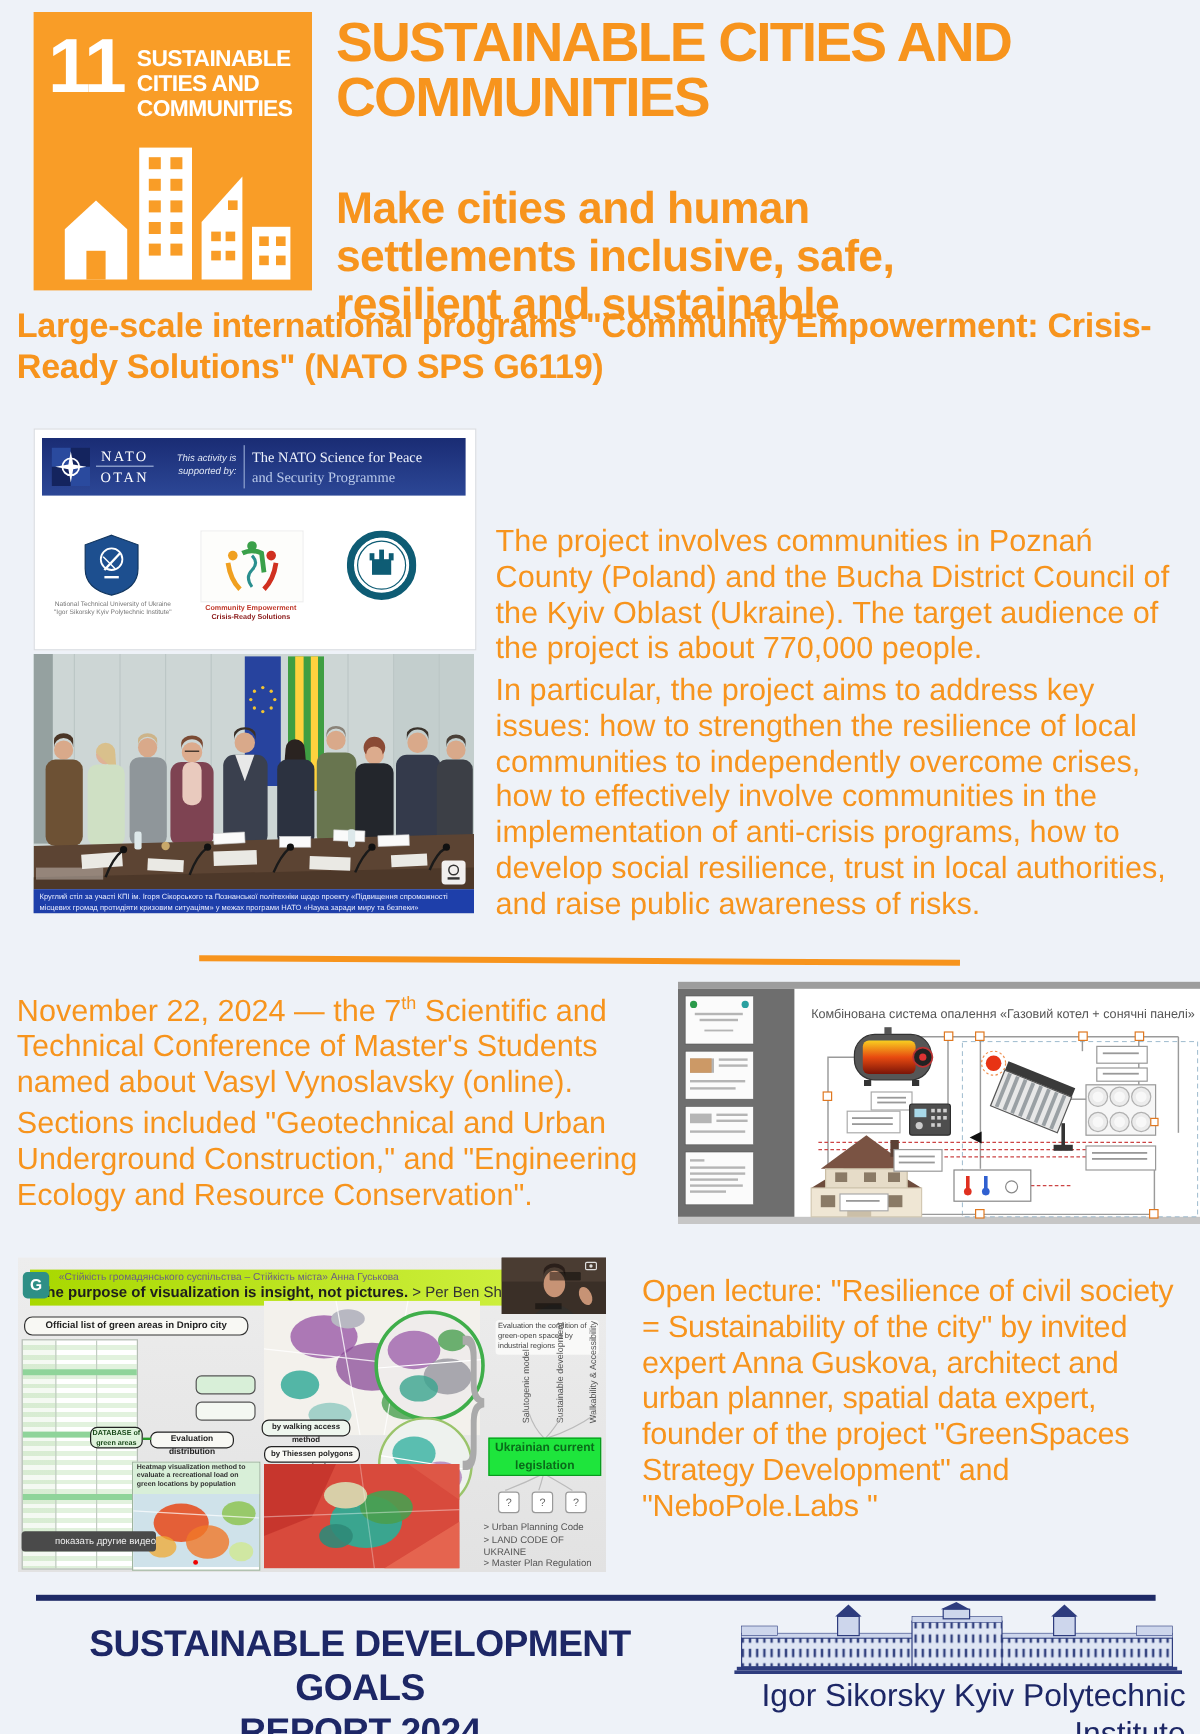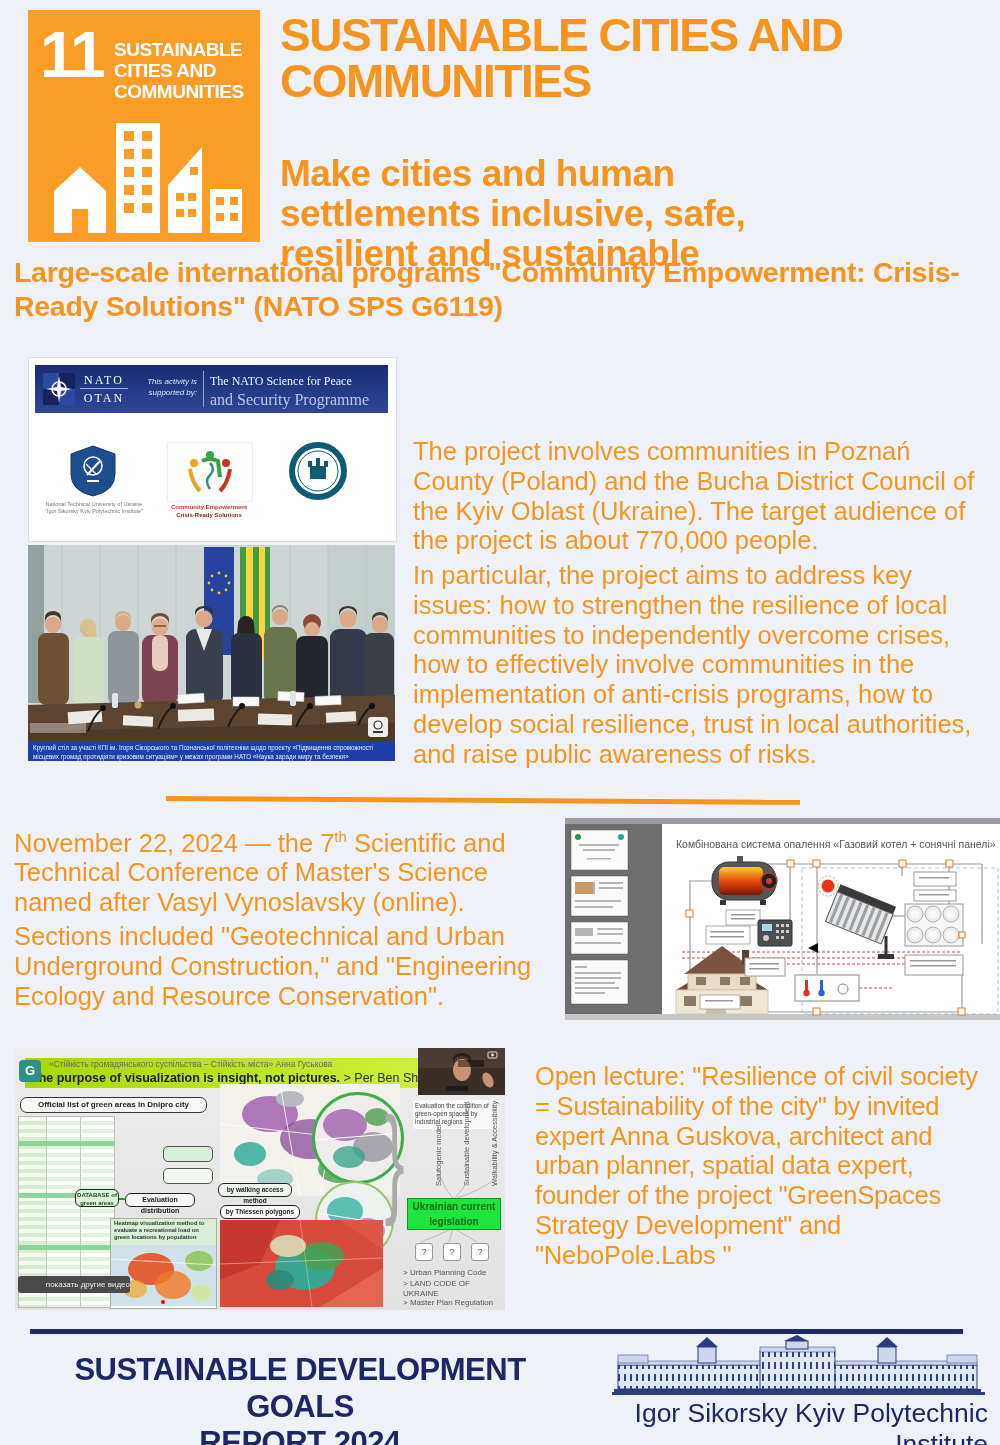--- a/index.html
+++ b/index.html
@@ -60,21 +60,21 @@
         <rect y="16" width="16" height="16" fill="#14245e"></rect>
           <rect x="16" y="16" width="16" height="16" fill="#2a4a9e"></rect>
         <circle cx="16" cy="16" r="7" fill="none" stroke="#fff" stroke-width="1.5"></circle>
         <polygon points="16,3 18,14 29,16 18,18 16,29 14,18 3,16 14,14" fill="#fff"></polygon>
       </svg>
       <div class="abs" style="left:45px;top:8px;width:48px;text-align:center;font-family:'Liberation Serif',serif;font-size:12px;color:#fff;letter-spacing:2px;border-bottom:1px solid #9fb0d8;">NATO</div>
       <div class="abs" style="left:45px;top:26px;width:48px;text-align:center;font-family:'Liberation Serif',serif;font-size:12px;color:#fff;letter-spacing:2px;">OTAN</div>
       <div class="abs" style="left:100px;top:12px;width:62px;font-size:8px;font-style:italic;color:#dfe6f5;text-align:right;line-height:1.35;">This activity is supported by:</div>
       <div class="abs" style="left:168px;top:6px;width:1px;height:36px;background:#8fa3cf;"></div>
       <div class="abs" style="left:175px;top:9px;width:175px;font-family:'Liberation Serif',serif;font-size:12px;color:#eef2fc;">The NATO Science for Peace</div>
-      <div class="abs" style="left:175px;top:26px;width:175px;font-family:'Liberation Serif',serif;font-size:16px;color:#b9c9ea;">and Security Programme</div>
+      <div class="abs" style="left:175px;top:26px;width:175px;font-family:'Liberation Serif',serif;font-size:12px;color:#b9c9ea;">and Security Programme</div>
     </div>
     <svg class="abs" style="left:40px;top:86px;" width="48" height="54" viewBox="0 0 48 54">
       <path d="M24 2 L46 10 V30 Q46 47 24 52 Q2 47 2 30 V10 Z" fill="#1d4f8f" stroke="#12365f"></path>
       <circle cx="24" cy="22" r="9" fill="none" stroke="#fff" stroke-width="1.5"></circle>
       <line x1="18" y1="31" x2="31" y2="17" stroke="#fff" stroke-width="2"></line>
       <line x1="17" y1="20" x2="27" y2="30" stroke="#fff" stroke-width="1.2"></line>
       <rect x="18" y="36" width="12" height="2" fill="#fff"></rect>
     </svg>
     <div class="abs" style="left:14px;top:143px;width:102px;font-size:5.5px;color:#777;text-align:center;line-height:1.25;">National Technical University of Ukraine "Igor Sikorsky Kyiv Polytechnic Institute"</div>
     <svg class="abs" style="left:138px;top:84px;border:1px solid #eee;" width="84" height="58" viewBox="0 0 84 58">
@@ -208,21 +208,21 @@
     <div style="position:absolute;left:0;top:196px;width:367px;height:20px;background:#1e3faa;color:#e8ecff;
                 font-size:6.3px;line-height:1.45;padding:2px 5px;box-sizing:border-box;">Круглий стіл за участі КПІ ім. Ігоря Сікорського та Познанської політехніки щодо проекту «Підвищення спроможності місцевих громад протидіяти кризовим ситуаціям» у межах програми НАТО «Наука заради миру та безпеки»</div>
   </div>
 
   <div class="abs otxt" style="left:413px;top:437px;width:578px;">The project involves communities in Poznań County (Poland) and the Bucha District Council of the Kyiv Oblast (Ukraine). The target audience of the project is about 770,000 people.</div>
   <div class="abs otxt" style="left:413px;top:561px;width:578px;">In particular, the project aims to address key issues: how to strengthen the resilience of local communities to independently overcome crises, how to effectively involve communities in the implementation of anti-crisis programs, how to develop social resilience, trust in local authorities, and raise public awareness of risks.</div>
 
   <div class="abs" style="left:166px;top:796px;width:634px;height:5px;background:#f7941d;transform:rotate(0.35deg);transform-origin:left center;"></div>
 
   <div class="abs otxt" style="left:14px;top:828px;width:550px;">
-    <span>November 22, 2024 — the 7</span><sup style="font-size:15px;margin-top:32px;">th</sup><span>  Scientific and Technical Conference of Master's Science named after Vasyl Vynoslavsky (online).</span>
+    <span>November 22, 2024 — the 7</span><sup style="font-size:15px;margin-top:32px;">th</sup><span>  Scientific and Technical Conference of Master's Students named about Vasyl Vynoslavsky (online).</span>
   </div>
   <div class="abs otxt" style="left:14px;top:922px;width:550px;">Sections included "Geotechnical and Urban Underground Construction," and "Engineering Ecology and Resource Conservation".</div>
 
   <div class="abs" style="left:565px;top:818px;width:435px;height:202px;">
     <svg width="435" height="202" viewBox="0 0 435 202">
       <rect width="435" height="202" fill="#ffffff"></rect>
       <rect width="435" height="6" fill="#9d9d9d"></rect>
       <rect y="196" width="435" height="6" fill="#c6c6c6"></rect>
       <rect y="6" width="97" height="190" fill="#6e6e6e"></rect>
       <g fill="#fbfbfb" stroke="#555" stroke-width="0.5">

